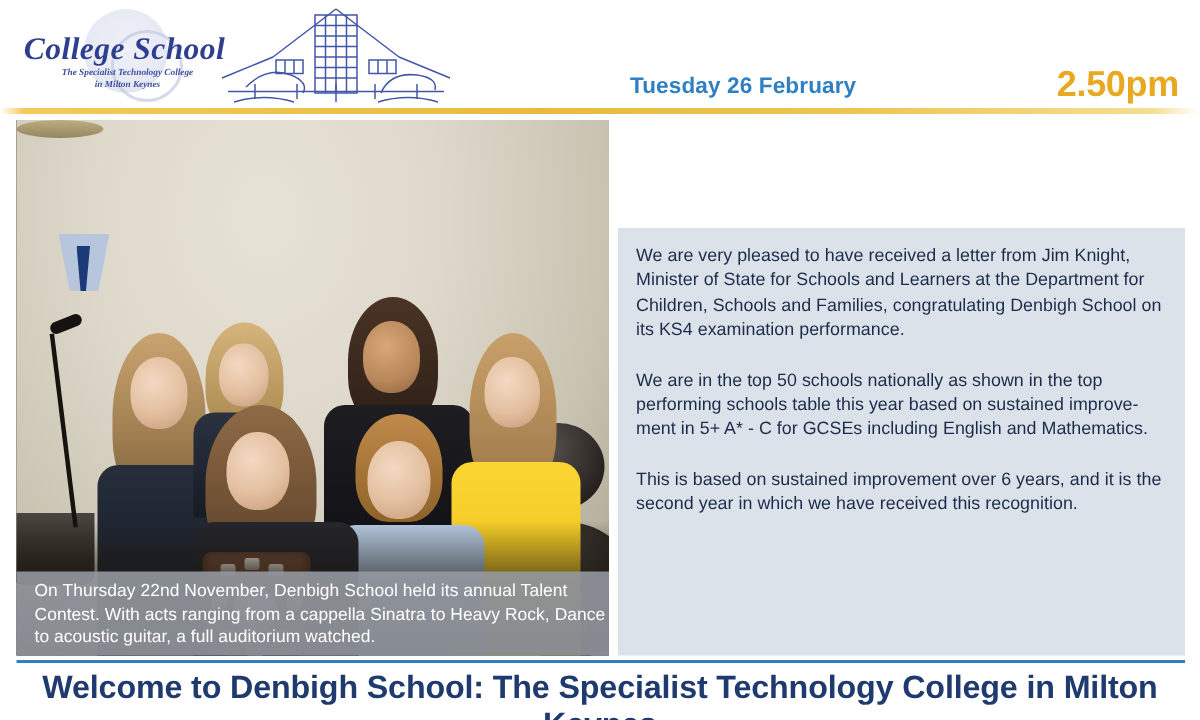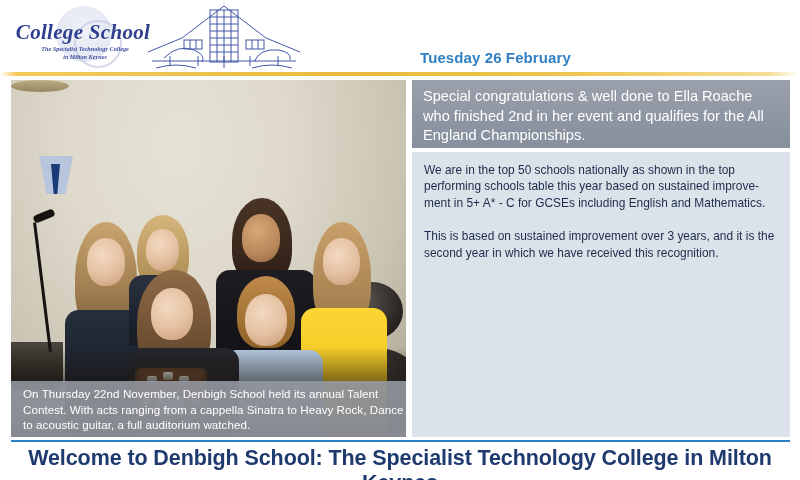--- a/index.html
+++ b/index.html
@@ -365,20 +365,21 @@
         <line x1="52" y1="52" x2="52" y2="62"></line>
         <line x1="78" y1="52" x2="78" y2="64"></line>
         <line x1="104" y1="52" x2="104" y2="62"></line>
         <line x1="132" y1="52" x2="132" y2="62"></line>
         <path d="M10 64 q20 -6 40 0"></path>
         <path d="M106 64 q20 -6 40 0"></path>
       </svg>
     </div>
 
     <div id="date-label">Tuesday 26 February</div>
+    <div id="time-label">2.50pm</div>
   </div>
 
   <div id="gold-rule"></div>
 
   <div id="photo">
     <div id="photo-wall"></div>
 
     <div id="cymbal"></div>
     <div id="tom" class="drum"></div>
     <div id="kick" class="drum"></div>
@@ -435,25 +436,23 @@
     <div class="shieldplate" style="left:154px;top:352px"></div>
     <div id="shield-centre"></div>
 
     <div class="darkfloor"></div>
   </div>
 
   <div id="photo-caption">
     <p>On Thursday 22nd November, Denbigh School held its annual Talent Contest. With acts ranging from a cappella Sinatra to Heavy Rock, Dance to acoustic guitar, a full auditorium watched.</p>
   </div>
 
-  <div id="headline">
-    <p>Special congratulations &amp; well done to Ella Roache who finished 2nd in her event and qualifies for the All England Championships.</p>
-  </div>
 
   <div id="body-panel">
+    <p>We are very pleased to have received a letter from Jim Knight, Minister of State for Schools and Learners at the Department for Children, Schools and Families, congratulating Denbigh School on its KS4 examination performance.</p>
     <p>We are in the top 50 schools nationally as shown in the top performing schools table this year based on sustained improve­ment in 5+ A* - C for GCSEs including English and Mathematics.</p>
-    <p>This is based on sustained improvement over 3 years, and it is the second year in which we have received this recognition.</p>
+    <p>This is based on sustained improvement over 6 years, and it is the second year in which we have received this recognition.</p>
   </div>
 
   <div id="blue-rule"></div>
   <div id="footer-text">Welcome to Denbigh School: The Specialist Technology College in Milton Keynes</div>
 
 </div>
 
 </body></html>

